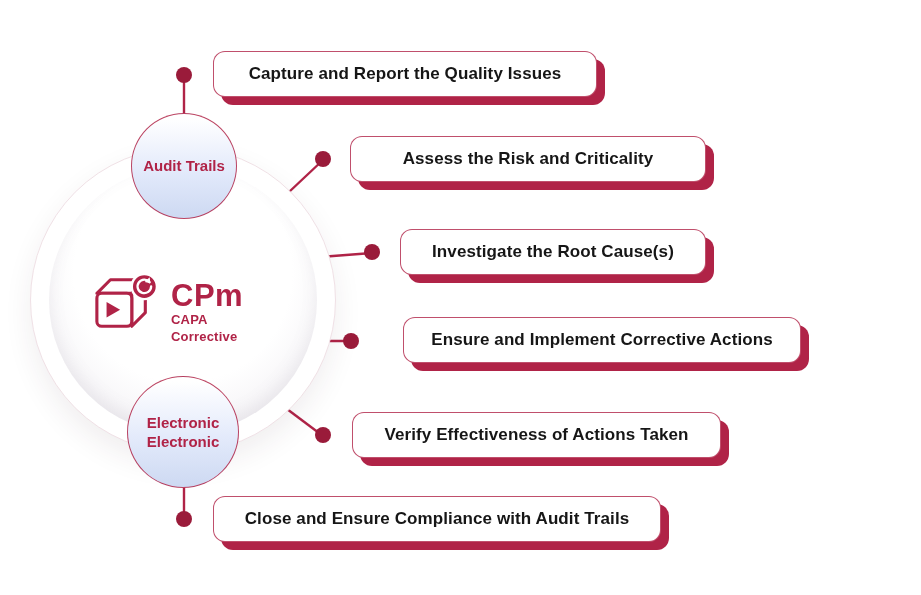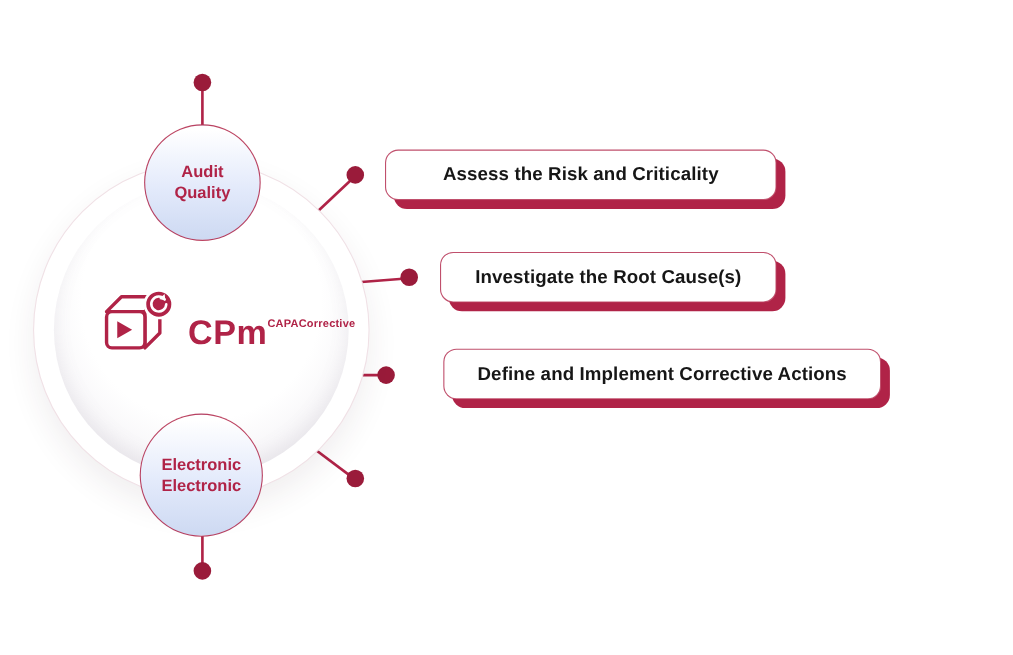--- a/index.html
+++ b/index.html
@@ -31,27 +31,27 @@
   .hub-inner{
     position:absolute;left:18px;top:18px;width:268px;height:268px;
     border-radius:50%;
     background:radial-gradient(circle at 50% 40%, #ffffff 52%, #ebe8ee 100%);
     box-shadow:inset 0 -8px 16px rgba(120,105,125,0.10);
   }
   .hub-content{
     position:absolute;left:88px;top:262px;z-index:3;
     display:flex;align-items:center;gap:11px;
   }
-  .hub-text{display:flex;flex-direction:row;margin-top:18px;}
+  .hub-text{display:flex;flex-direction:column;margin-top:18px;}
   .hub-logo{
     color:var(--crimson);font-size:31px;font-weight:700;
     letter-spacing:0.5px;line-height:1.0;
   }
   .hub-sub{
-    color:var(--crimson);font-size:10px;font-weight:700;line-height:1.12;
+    color:var(--crimson);font-size:13px;font-weight:700;line-height:1.12;
     margin-top:2px;letter-spacing:0.2px;
   }
   .satellite{
     position:absolute;z-index:4;border-radius:50%;
     background:linear-gradient(180deg,#ffffff 4%,#e3eafb 55%,var(--satellite_fill) 100%);
     border:1px solid rgba(176,35,71,0.85);
     display:flex;align-items:center;justify-content:center;
     text-align:center;color:var(--crimson);
     font-size:15px;font-weight:700;line-height:1.3;
     padding:10px;
@@ -124,29 +124,38 @@
       </g>
     </svg>
     <div class="hub-text">
       <div class="hub-logo">CPm</div>
       <div class="hub-sub">CAPA</div>
       <div class="hub-sub">Corrective</div>
     </div>
   </div>
 
   <div class="satellite audit">
-    <span>Audit Quality</span>
+    <span>Audit Trails</span>
   </div>
   <div class="satellite esig">
     <span>Electronic Electronic</span>
   </div>
 
+  <div class="step-box step-1">
+    <span>Capture and Report the Quality Issues</span>
+  </div>
   <div class="step-box step-2">
     <span>Assess the Risk and Criticality</span>
   </div>
   <div class="step-box step-3">
     <span>Investigate the Root Cause(s)</span>
   </div>
   <div class="step-box step-4">
-    <span>Define and Implement Corrective Actions</span>
+    <span>Ensure and Implement Corrective Actions</span>
+  </div>
+  <div class="step-box step-5">
+    <span>Verify Effectiveness of Actions Taken</span>
+  </div>
+  <div class="step-box step-6">
+    <span>Close and Ensure Compliance with Audit Trails</span>
   </div>
 
 </div>
 
 </body></html>

